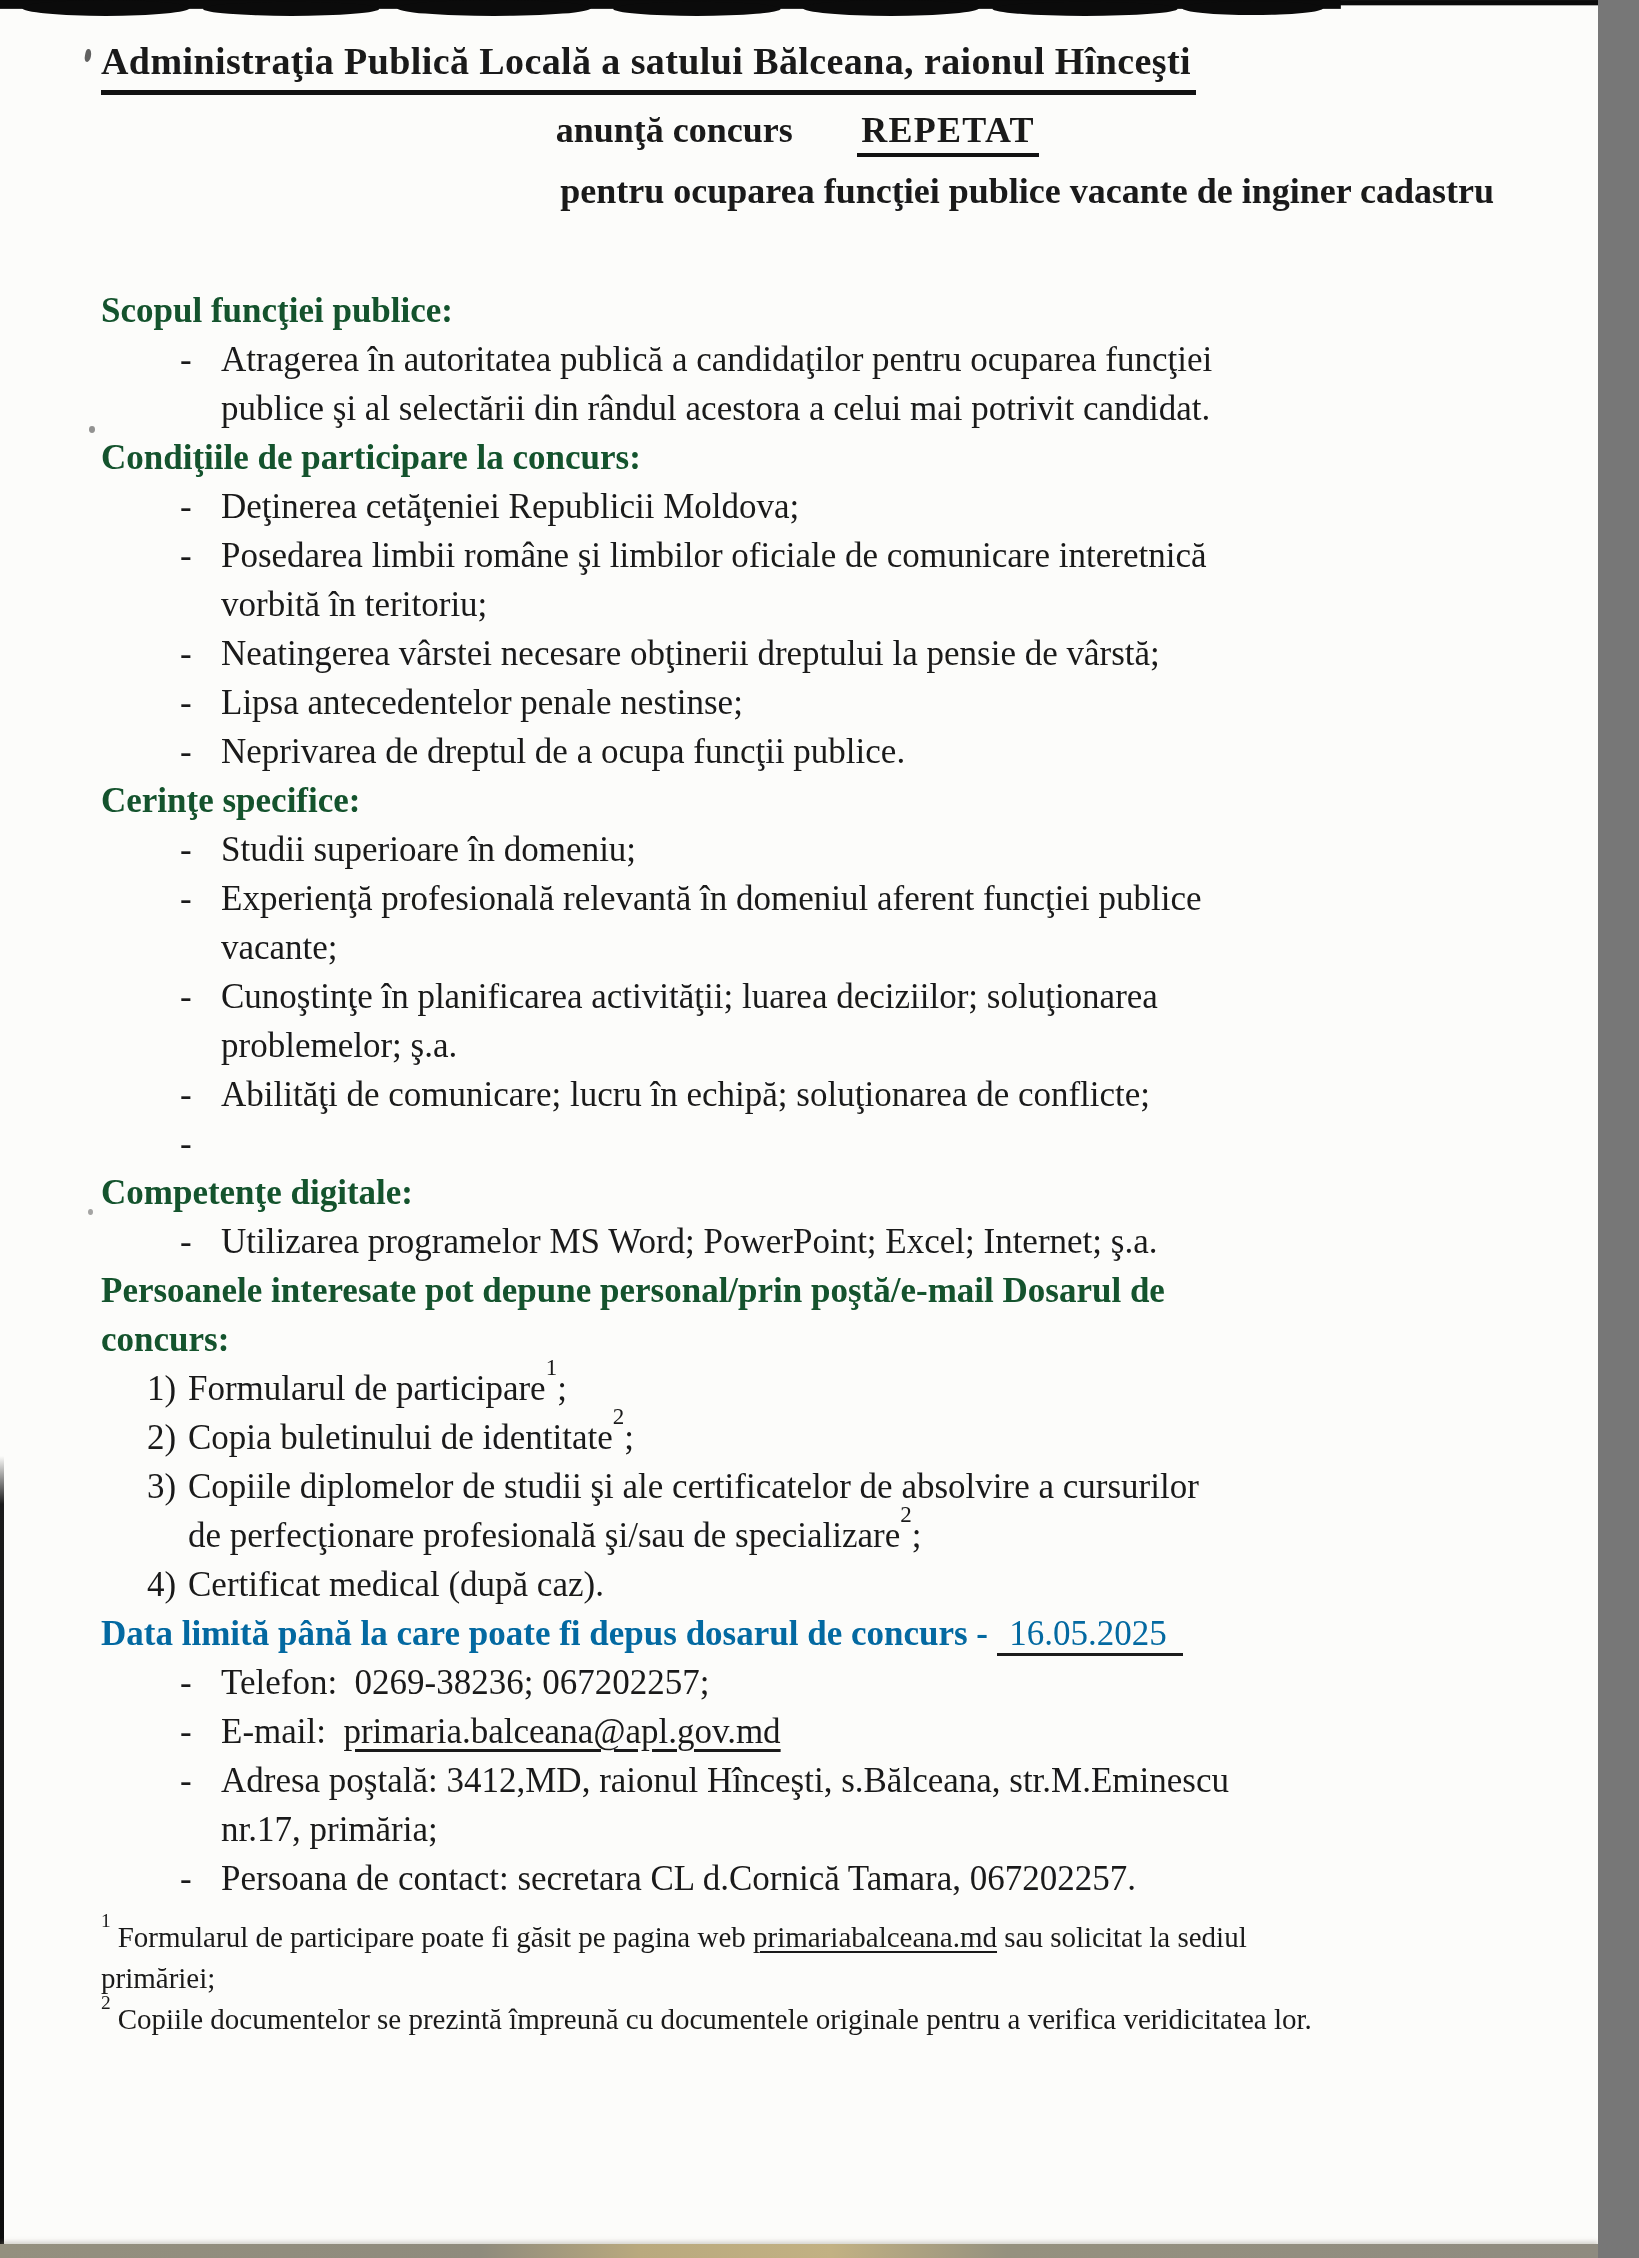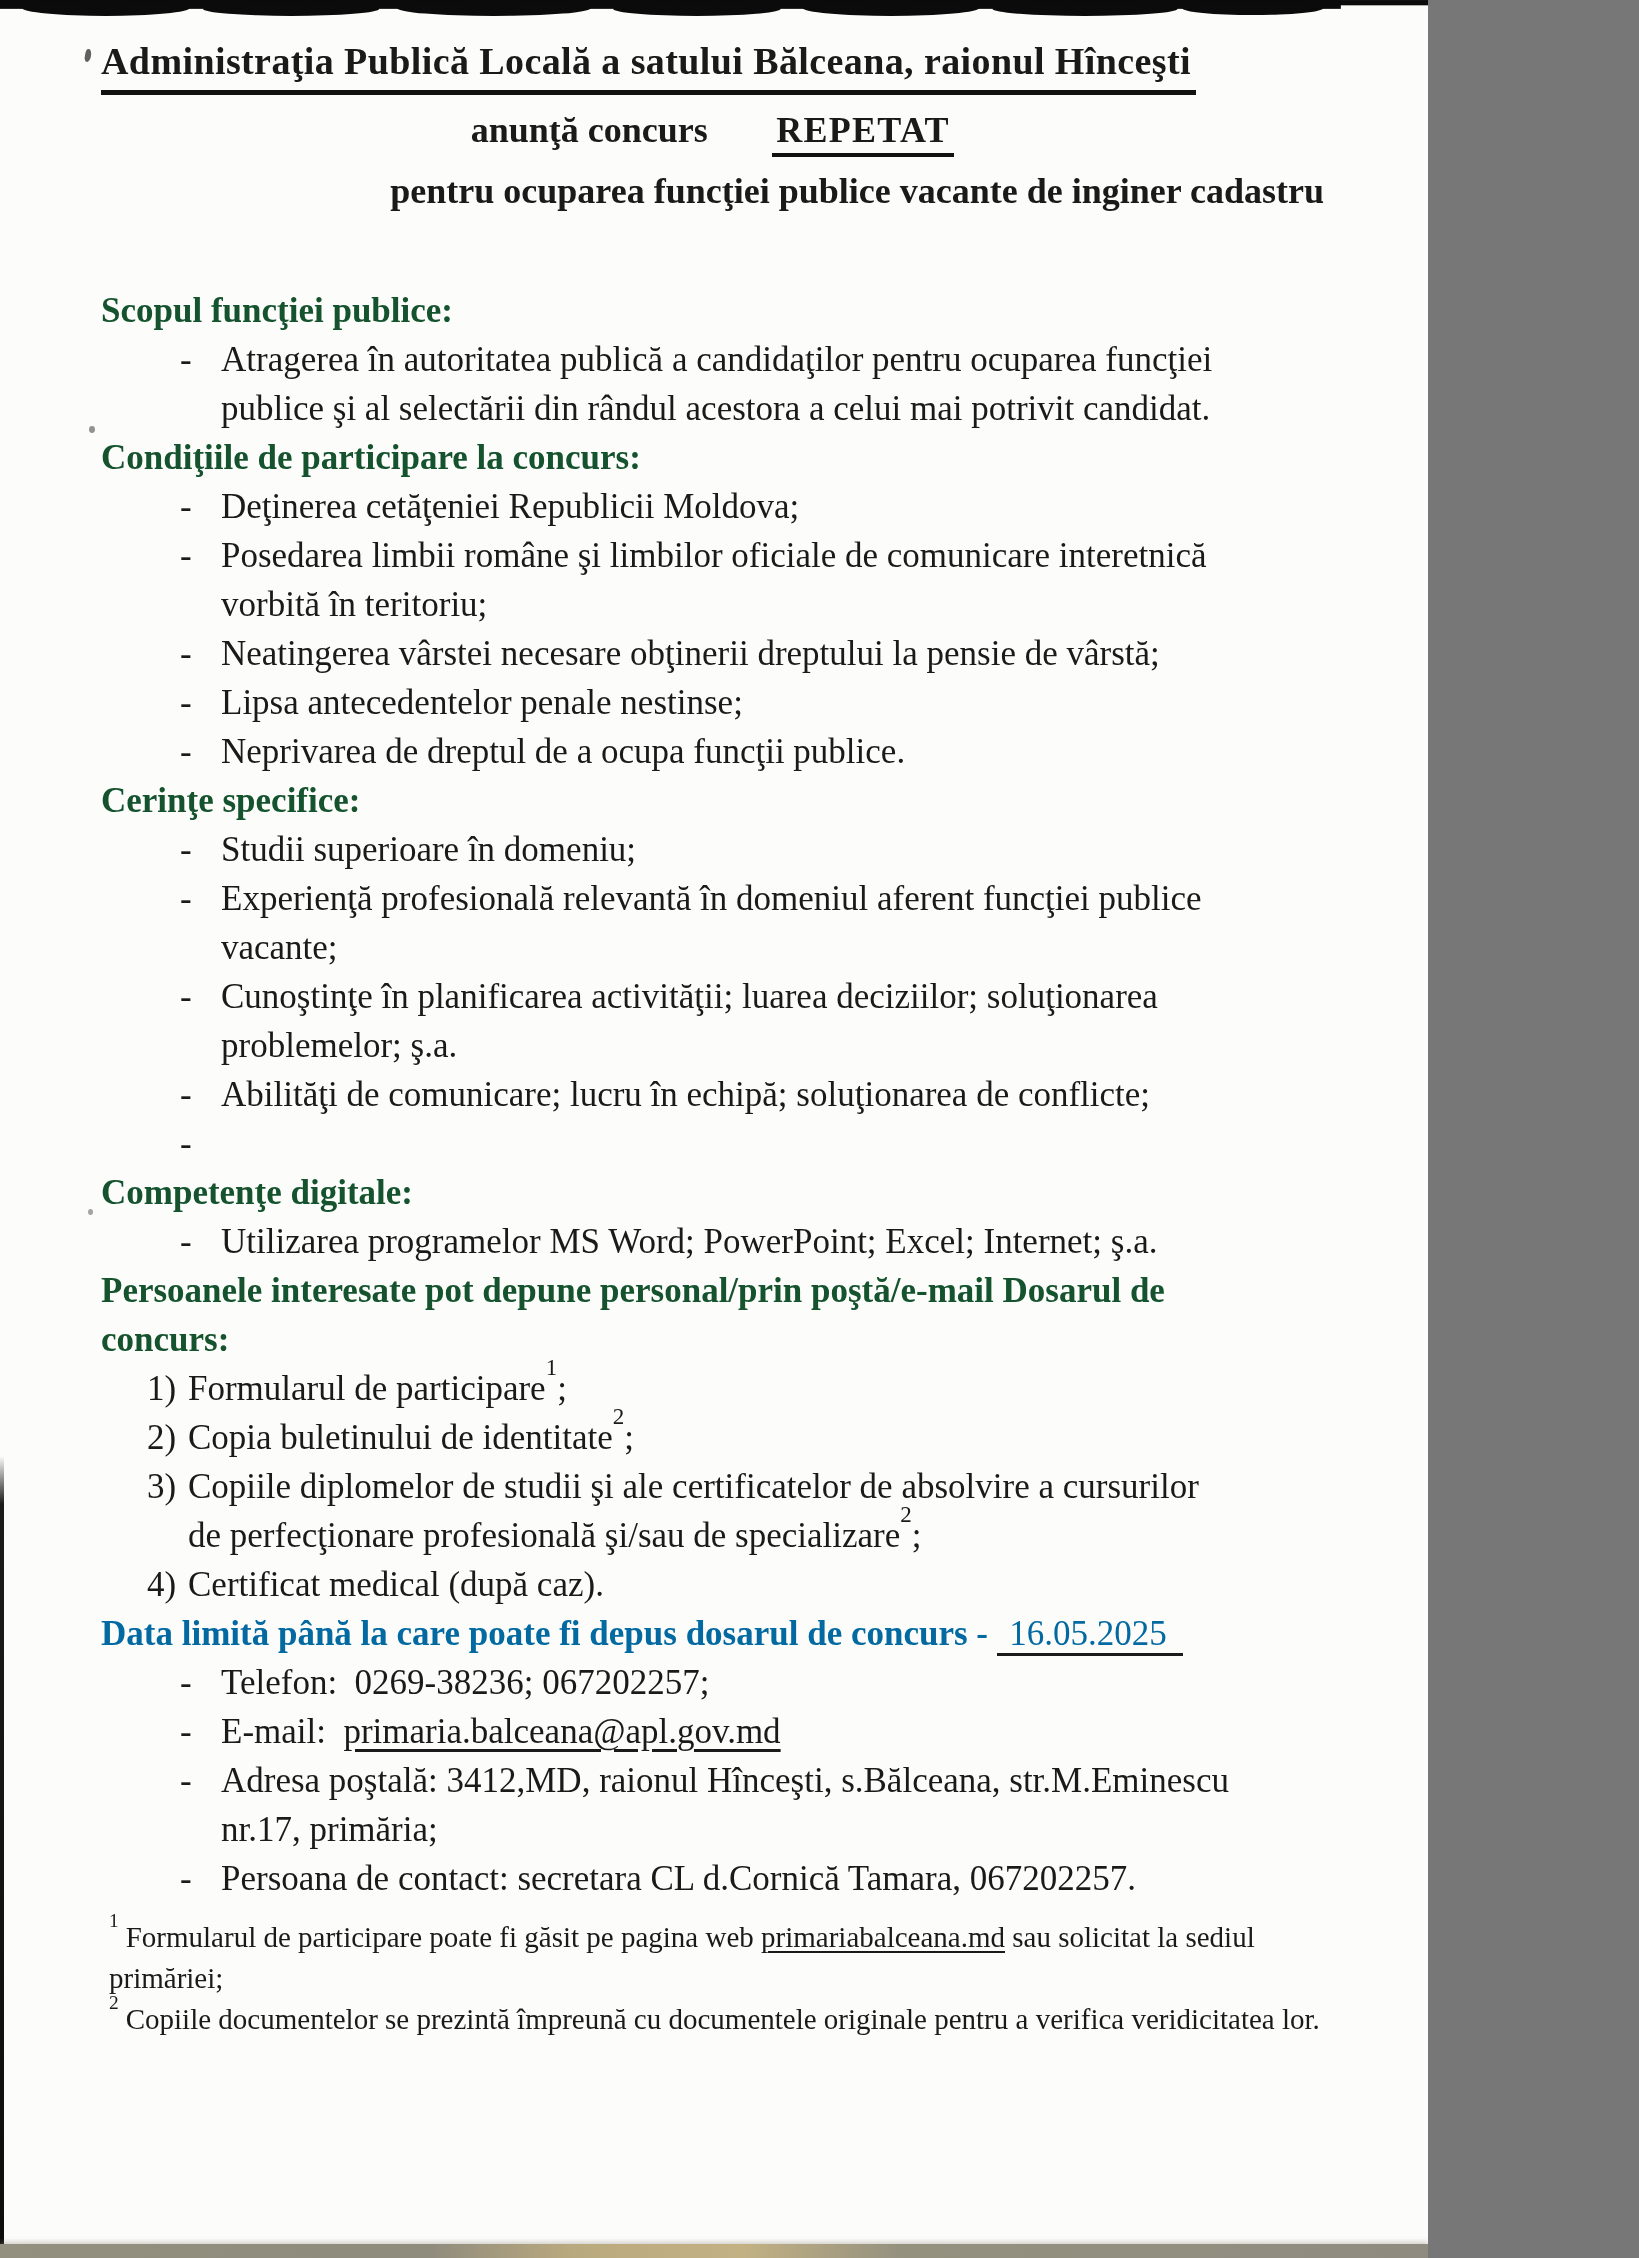--- a/index.html
+++ b/index.html
@@ -1,18 +1,18 @@
 <!DOCTYPE html>
 <html style="font-size:14px"><head>
 <meta charset="utf-8">
 <style>
   html,body { margin:0; padding:0; background:#777; }
   .page {
     position:relative;
-    width:1428px; height:2258px;
+    width:1598px; height:2258px;
     background:#fcfcfa;
     overflow:hidden;
     font-family:"Liberation Serif","DejaVu Serif",serif;
     color:#1a1a1a;
   }
   .scan-top { position:absolute; top:0; left:0; }
   .scan-left {
     position:absolute; left:0; top:1456px; width:4.4px; height:803px;
     background:linear-gradient(180deg, rgba(20,20,20,0) 0%, #1b1b1b 6%, #0d0d0d 100%);
   }
@@ -53,21 +53,21 @@
   sup.ref { font-size:23px; line-height:0; position:relative; top:-12.4px; }
   .deadline { font-weight:bold; color:#0369a1; }
   .deadline-date {
     font-weight:normal; margin-left:8.8px;
     padding:0 16px 0 12.4px; border-bottom:3.5px solid #1c1c1c;
   }
   .ulink { text-decoration:underline; text-decoration-thickness:2.6px; text-underline-offset:6.2px; }
   .ct-pre, .ct-post { white-space:pre-wrap; }
 
   .footnotes { margin-top:14px; font-size:29px; line-height:41px; }
-  .fn { white-space:pre-wrap;margin-left:8px; }
+  .fn { white-space:pre-wrap; }
   .fn sup { font-size:19.4px; line-height:0; position:relative; top:-8.8px; margin-right:7px; }
   .fn .ulink { text-decoration-thickness:1.8px; text-underline-offset:4.4px; }
 </style>
 </head>
 <body>
 
 <div class="page">
 
   <svg class="scan-top" width="1639" height="23" viewBox="0 0 1858 26">
     <rect x="0" y="0" width="1858" height="6" fill="#0b0b0b"></rect>

